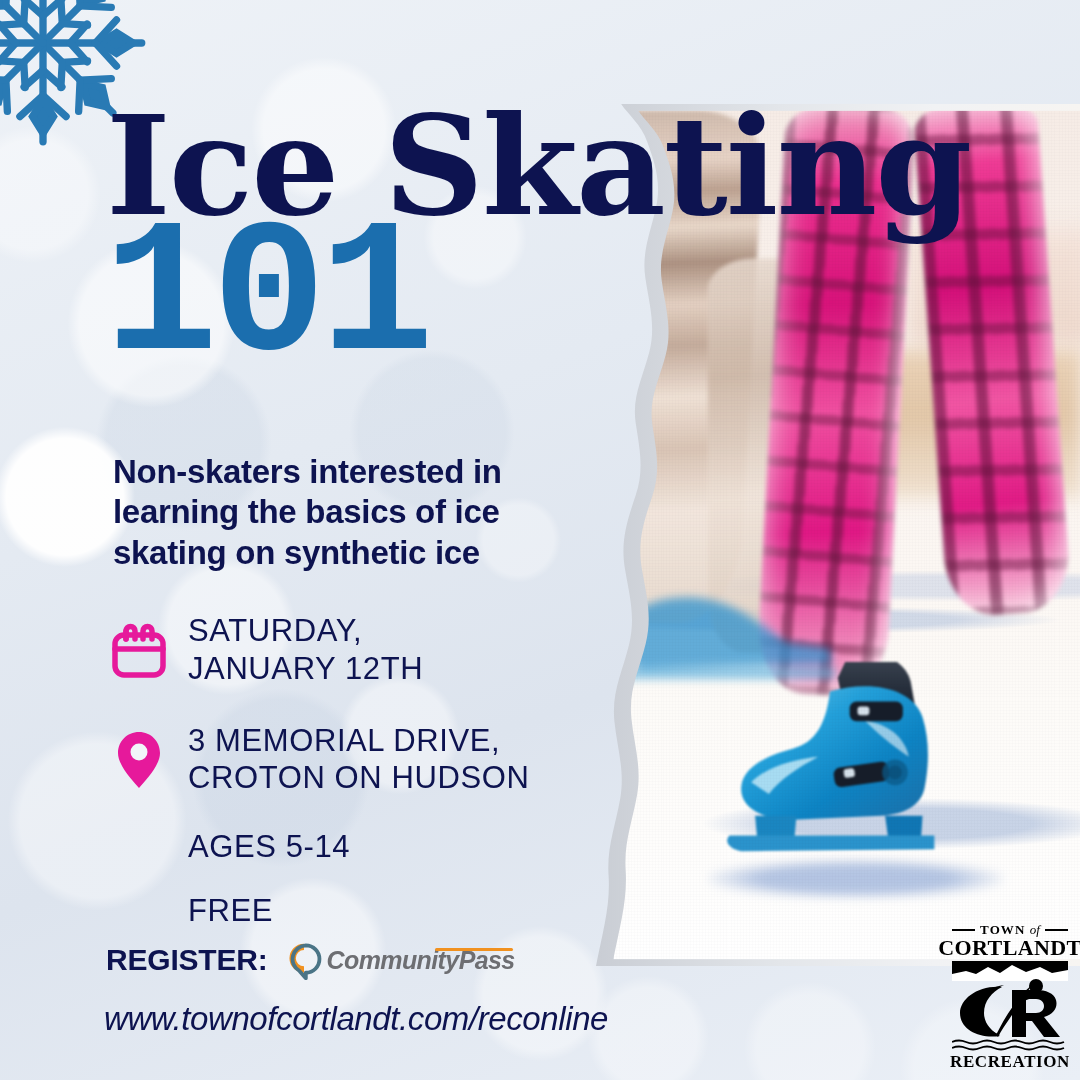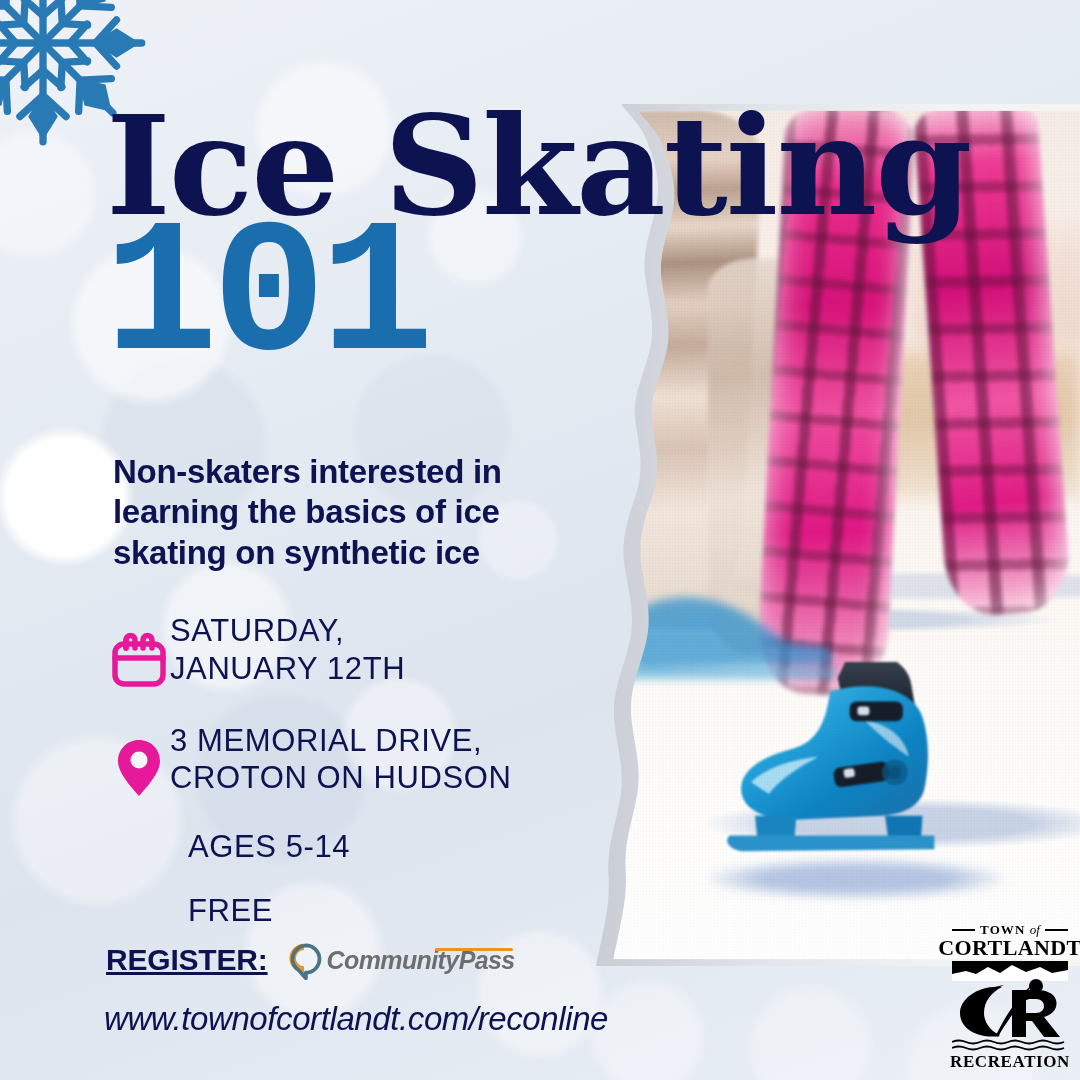--- a/index.html
+++ b/index.html
@@ -172,35 +172,35 @@
 
   .subhead{
     position:absolute; left:113px; top:452px; width:470px;
     font-size:33px; line-height:1.22;
     font-weight:700; 
     color:#0d1350; letter-spacing:-.3px;
   }
 
   .info{ position:absolute; left:108px; top:610px; width:500px; }
 
-  .info-row{ display:flex; align-items:flex-end; margin-bottom:32px; }
+  .info-row{ display:flex; align-items:center; gap:18px; margin-bottom:32px; }
   .info-ico{ width:62px; min-width:62px; display:flex; justify-content:center; padding-top:4px; }
   .info-txt{
     font-size:31px; line-height:1.22; color:#0d1350;
     letter-spacing:.6px; font-weight:400;
     padding-top:2px;
   }
   .info-plain{ margin-left:80px; font-size:31px; color:#0d1350; letter-spacing:.6px; margin-bottom:28px; }
 
   .register{
     position:absolute; left:106px; top:940px;
     display:flex; align-items:center; gap:16px;
   }
   .register-label{
-    font-size:30px; font-weight:700; color:#0d1350; letter-spacing:-.2px;text-decoration:underline;
+    font-size:30px; font-weight:700; color:#0d1350; letter-spacing:-.2px;
   }
   .cp-logo{ display:flex; align-items:center; gap:3px;text-align:right; }
   .cp-word{
     font-family:"Liberation Sans", sans-serif;
     font-style:italic; font-weight:700; font-size:25px;
     color:#6d6e72; letter-spacing:-.6px;
     position:relative;
   }
   .cp-underline{
     position:absolute; right:2px; top:2px; width:78px; height:3px;

